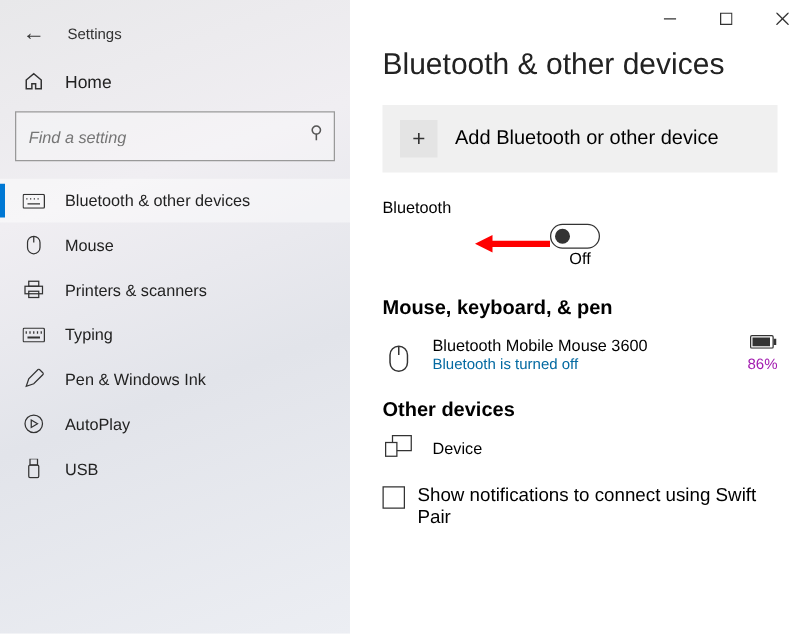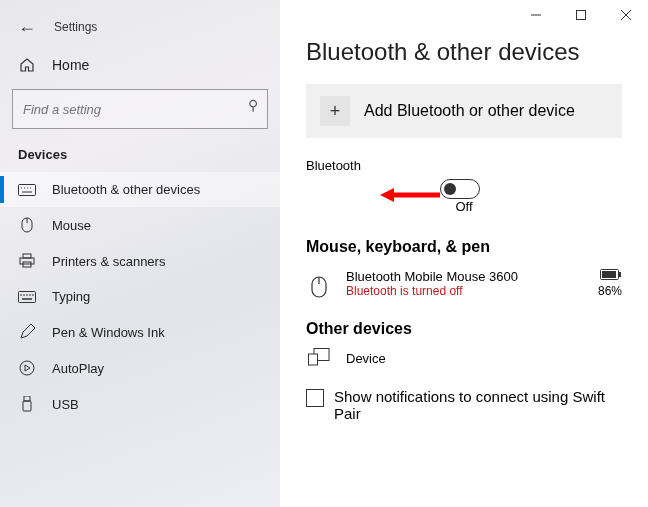--- a/index.html
+++ b/index.html
@@ -29,23 +29,23 @@
 .toggle-row { display: flex; align-items: center; margin-bottom: 24px; flex-direction: column; }
 .toggle { width: 40px; height: 20px; border: 1px solid #333; border-radius: 10px; position: relative; margin-right: 8px; }
 .toggle .knob { width: 12px; height: 12px; background: #333; border-radius: 50%; position: absolute; top: 3px; left: 3px; }
 .toggle-state { font-size: 13px; }
 .arrow-annotation { position: absolute; left: 380px; top: 185px; }
 .sub-heading { font-size: 16px; font-weight: 600; margin-bottom: 10px; }
 .device-row { display: flex; align-items: flex-end; margin-bottom: 22px; }
 .device-ico { width: 26px; margin-right: 14px; display: flex; justify-content: center; }
 .device-info { flex: 1; }
 .device-name { font-size: 13px; }
-.device-sub { font-size: 12px; color: #b91c1c; }
+.device-sub { font-size: 12px; color: #0369a1; }
 .battery-col { text-align: right; }
-.battery-pct { font-size: 12px; color: #000000; }
+.battery-pct { font-size: 12px; color: #a21caf; }
 .checkbox-row { display: flex; align-items: flex-start; margin-top: 10px; }
 .checkbox { width: 18px; height: 18px; border: 1px solid #333; margin-right: 10px; flex-shrink: 0; margin-top: 1px; }
 .swift-text { font-size: 15px; }
 .swift-desc { font-size: 12px; color: #7a7a7a; margin-top: 4px; padding-left: 28px; line-height: 1.4; }
 </style>
 </head>
 <body>
 
 <div class="window">
   <div class="titlebar">
@@ -77,21 +77,20 @@
           <svg width="16" height="16" viewBox="0 0 16 16">
             <path d="M2 7 L8 2 L14 7 L14 14 L9.5 14 L9.5 10 L6.5 10 L6.5 14 L2 14 Z" fill="none" stroke="#333" stroke-width="1.2"></path>
           </svg>
         </span>
       <span>Home</span>
     </div>
     <div class="search-wrap">
       <input class="search-input" placeholder="Find a setting" style="">
       <span class="search-icon">⚲</span>
     </div>
-    <div class="section-label">Devices</div>
 
     <div class="nav-item active">
       <span class="ico">
           <svg width="18" height="12" viewBox="0 0 18 12">
             <rect x="0.5" y="0.5" width="17" height="11" rx="1" fill="none" stroke="#333"></rect>
             <line x1="3" y1="4" x2="4" y2="4" stroke="#333"></line>
             <line x1="6" y1="4" x2="7" y2="4" stroke="#333"></line>
             <line x1="9" y1="4" x2="10" y2="4" stroke="#333"></line>
             <line x1="12" y1="4" x2="13" y2="4" stroke="#333"></line>
             <line x1="4" y1="8" x2="14" y2="8" stroke="#333"></line>

